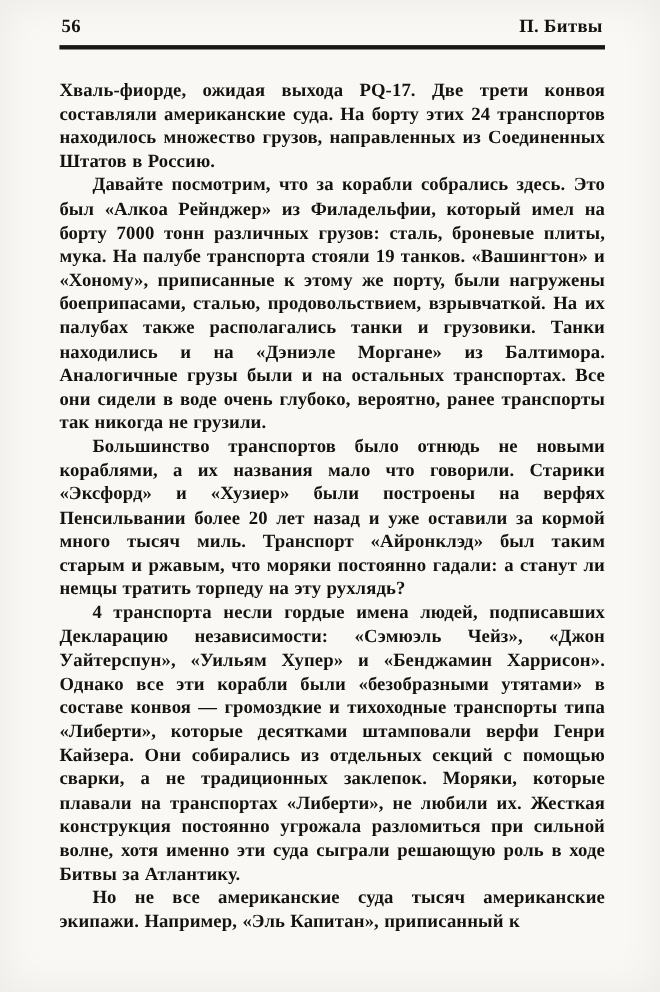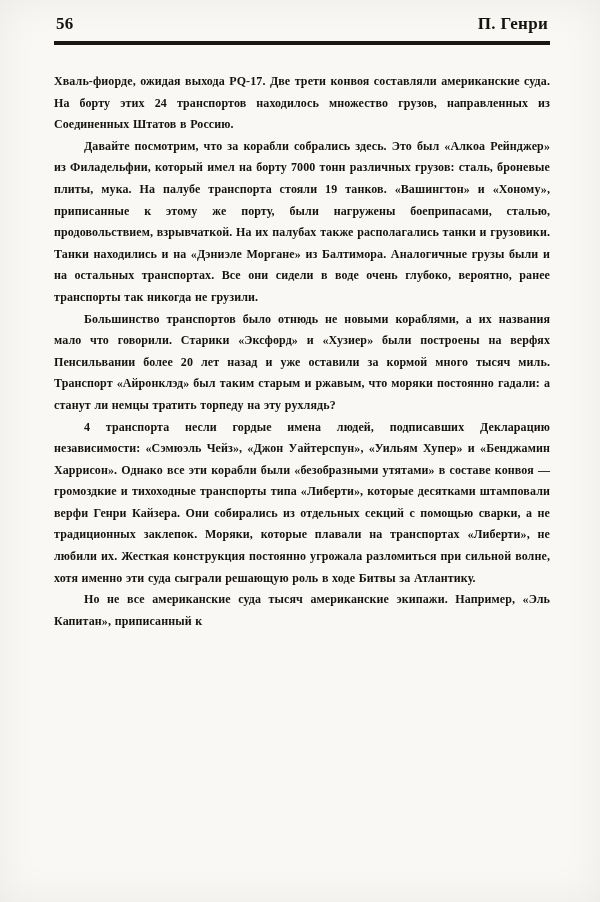--- a/index.html
+++ b/index.html
@@ -31,40 +31,40 @@
     letter-spacing: 0.3px;
   }
   .header-rule {
     border: 0;
     height: 0;
     border-top: 4px solid #1b1814;
     margin: 0 0 26px 0;
   }
   .body-text p {
     margin: 0;
-    font-size: 12px;
+    font-size: 17px;
     line-height: 21.6px;
     font-weight: 600;
     text-align: justify;
     text-indent: 30px;
     letter-spacing: 0.1px;
     word-spacing: 0.5px;
   }
   .body-text p.continuation {
     text-indent: 0;
   }
 </style>
 </head>
 <body>
 
 <div class="page">
 
   <div class="running-head">
     <span>56</span>
-    <span>П. Генри</span>
+    <span>П. Битвы</span>
   </div>
 
   <hr class="header-rule">
 
   <div class="body-text">
     <p class="continuation">Хваль-фиорде, ожидая выхода PQ-17. Две трети конвоя составляли американские суда. На борту этих 24 транспортов находилось множество грузов, направленных из Соединенных Штатов в Россию.</p>
     <p>Давайте посмотрим, что за корабли собрались здесь. Это был «Алкоа Рейнджер» из Филадельфии, который имел на борту 7000 тонн различных грузов: сталь, броневые плиты, мука. На палубе транспорта стояли 19 танков. «Вашингтон» и «Хоному», приписанные к этому же порту, были нагружены боеприпасами, сталью, продовольствием, взрывчаткой. На их палубах также располагались танки и грузовики. Танки находились и на «Дэниэле Моргане» из Балтимора. Аналогичные грузы были и на остальных транспортах. Все они сидели в воде очень глубоко, вероятно, ранее транспорты так никогда не грузили.</p>
     <p>Большинство транспортов было отнюдь не новыми кораблями, а их названия мало что говорили. Старики «Эксфорд» и «Хузиер» были построены на верфях Пенсильвании более 20 лет назад и уже оставили за кормой много тысяч миль. Транспорт «Айронклэд» был таким старым и ржавым, что моряки постоянно гадали: а станут ли немцы тратить торпеду на эту рухлядь?</p>
     <p>4 транспорта несли гордые имена людей, подписавших Декларацию независимости: «Сэмюэль Чейз», «Джон Уайтерспун», «Уильям Хупер» и «Бенджамин Харрисон». Однако все эти корабли были «безобразными утятами» в составе конвоя — громоздкие и тихоходные транспорты типа «Либерти», которые десятками штамповали верфи Генри Кайзера. Они собирались из отдельных секций с помощью сварки, а не традиционных заклепок. Моряки, которые плавали на транспортах «Либерти», не любили их. Жесткая конструкция постоянно угрожала разломиться при сильной волне, хотя именно эти суда сыграли решающую роль в ходе Битвы за Атлантику.</p>
     <p>Но не все американские суда тысяч американские экипажи. Например, «Эль Капитан», приписанный к</p>

